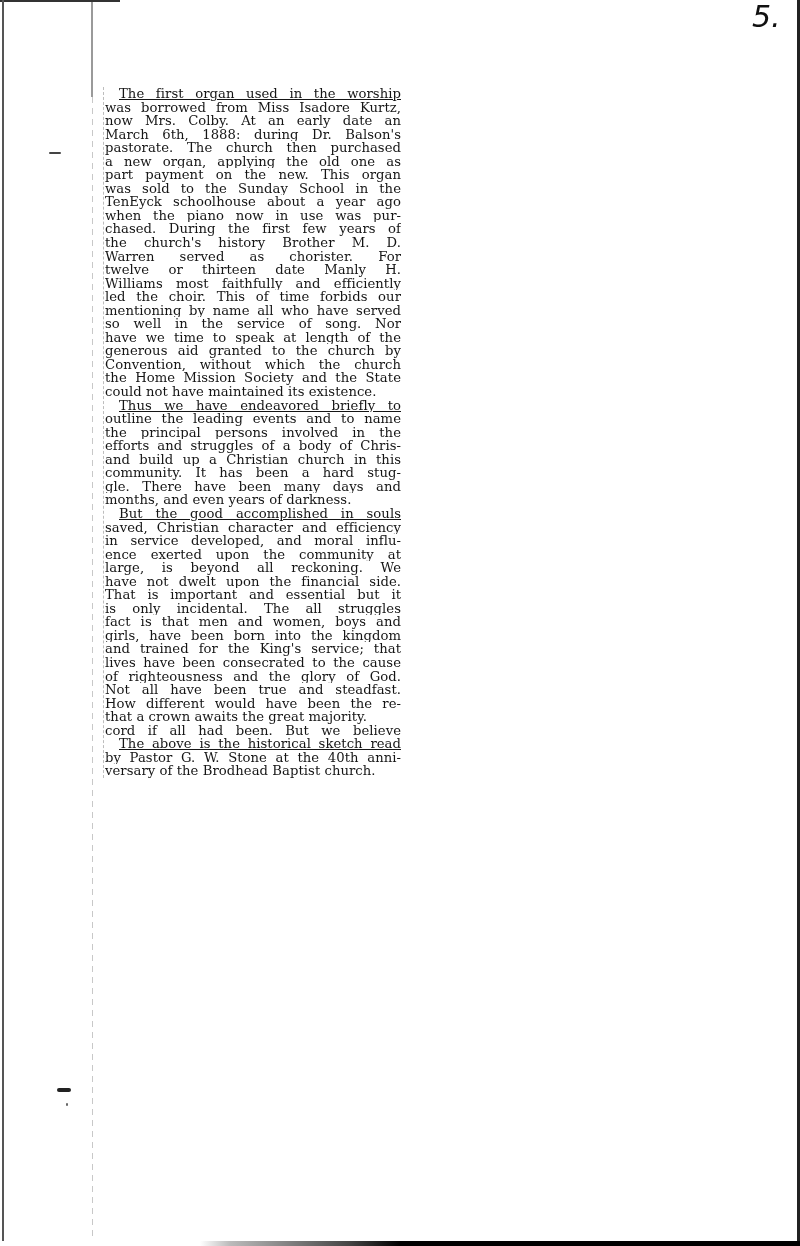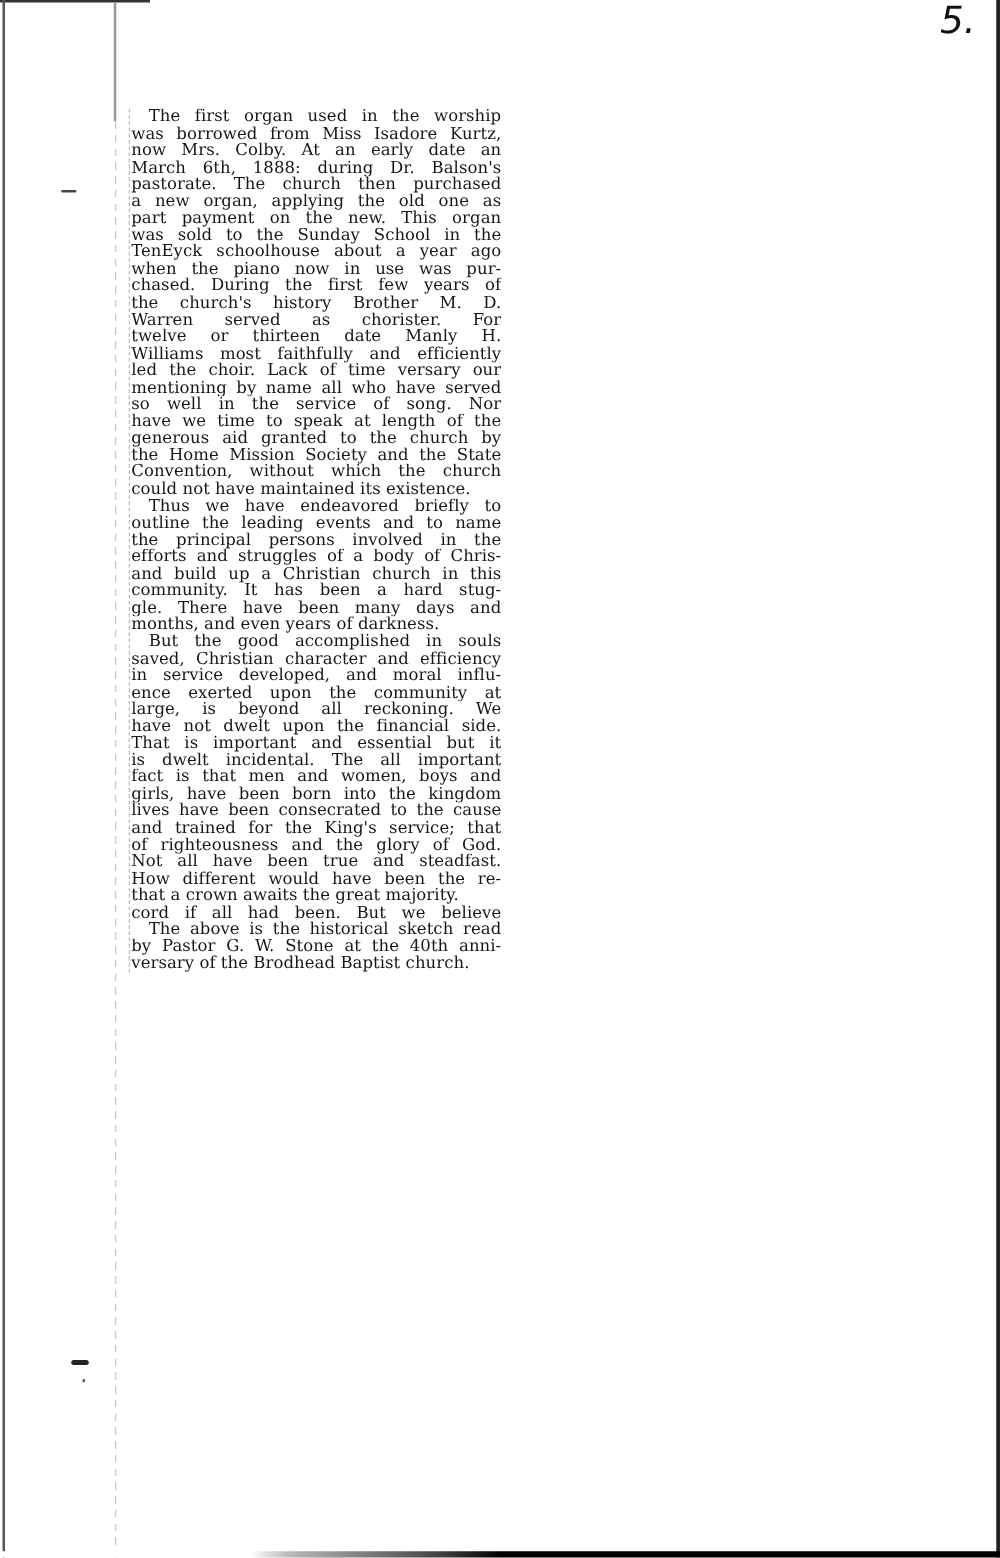--- a/index.html
+++ b/index.html
@@ -81,21 +81,21 @@
       display: block;
       white-space: nowrap;
       font-size: 13.2px;
       line-height: 13.55px;
       letter-spacing: 0.05px;
       text-align: justify;
       text-align-last: justify;
       height: 13.55px;
       overflow: hidden;
     }
-    .col-line.indent { padding-left: 14px; }
+    .col-line.indent { padding-left: 14px; text-decoration: underline; }
     .col-line.last { text-align-last: left; }
   </style>
 </head>
 <body>
 
 <div class="top-rule"></div>
 <div class="left-edge"></div>
 <div class="gutter-line"></div>
 <div class="gutter-line-dash"></div>
 <div class="right-edge"></div>
@@ -117,52 +117,52 @@
       <span class="col-line">a new organ, applying the old one as</span>
       <span class="col-line">part payment on the new.   This organ</span>
       <span class="col-line">was sold to the Sunday School in the</span>
       <span class="col-line">TenEyck schoolhouse about a year ago</span>
       <span class="col-line">when the piano now in use was pur-</span>
       <span class="col-line">chased. During the first few years of</span>
       <span class="col-line">the church's history Brother M. D.</span>
       <span class="col-line">Warren served as chorister.   For</span>
       <span class="col-line">twelve or thirteen date Manly H.</span>
       <span class="col-line">Williams most faithfully and efficiently</span>
-      <span class="col-line">led the choir.  Lack of time versary our</span>
+      <span class="col-line">led the choir.  This of time forbids our</span>
       <span class="col-line">mentioning by name all who have served</span>
       <span class="col-line">so well in the service of song.   Nor</span>
       <span class="col-line">have we time to speak at length of the</span>
       <span class="col-line">generous aid granted to the church by</span>
+      <span class="col-line">Convention, without which the church</span>
       <span class="col-line">the Home Mission Society and the State</span>
-      <span class="col-line">Convention, without which the church</span>
       <span class="col-line last">could not have maintained its existence.</span>
     </div>
     <div>
       <span class="col-line indent">Thus we have endeavored briefly to</span>
       <span class="col-line">outline the leading events and to name</span>
       <span class="col-line">the principal persons involved in the</span>
       <span class="col-line">efforts and struggles of a body of Chris-</span>
       <span class="col-line">and build up a Christian church in this</span>
       <span class="col-line">community.   It has been a hard stug-</span>
       <span class="col-line">gle.  There have been many days and</span>
       <span class="col-line last">months, and even years of darkness.</span>
     </div>
     <div>
       <span class="col-line indent">But the good accomplished in souls</span>
       <span class="col-line">saved, Christian character and efficiency</span>
       <span class="col-line">in service developed, and moral influ-</span>
       <span class="col-line">ence exerted upon the community at</span>
       <span class="col-line">large, is beyond all reckoning.   We</span>
       <span class="col-line">have not dwelt upon the financial side.</span>
       <span class="col-line">That is important and essential but it</span>
-      <span class="col-line">is dwelt incidental.   The all important</span>
+      <span class="col-line">is only incidental.   The all struggles</span>
       <span class="col-line">fact is that men and women, boys and</span>
       <span class="col-line">girls, have been born into the kingdom</span>
+      <span class="col-line">and trained for the King's service; that</span>
       <span class="col-line">lives have been consecrated to the cause</span>
-      <span class="col-line">and trained for the King's service; that</span>
       <span class="col-line">of righteousness and the glory of God.</span>
       <span class="col-line">Not all have been true and steadfast.</span>
       <span class="col-line">How different would have been the re-</span>
       <span class="col-line last">that a crown awaits the great majority.</span>
       <span class="col-line">cord if all had been.  But we believe</span>
     </div>
     <div>
       <span class="col-line indent">The above is the historical sketch read</span>
       <span class="col-line">by Pastor G. W. Stone at the 40th anni-</span>
       <span class="col-line last">versary of the Brodhead Baptist church.</span>

